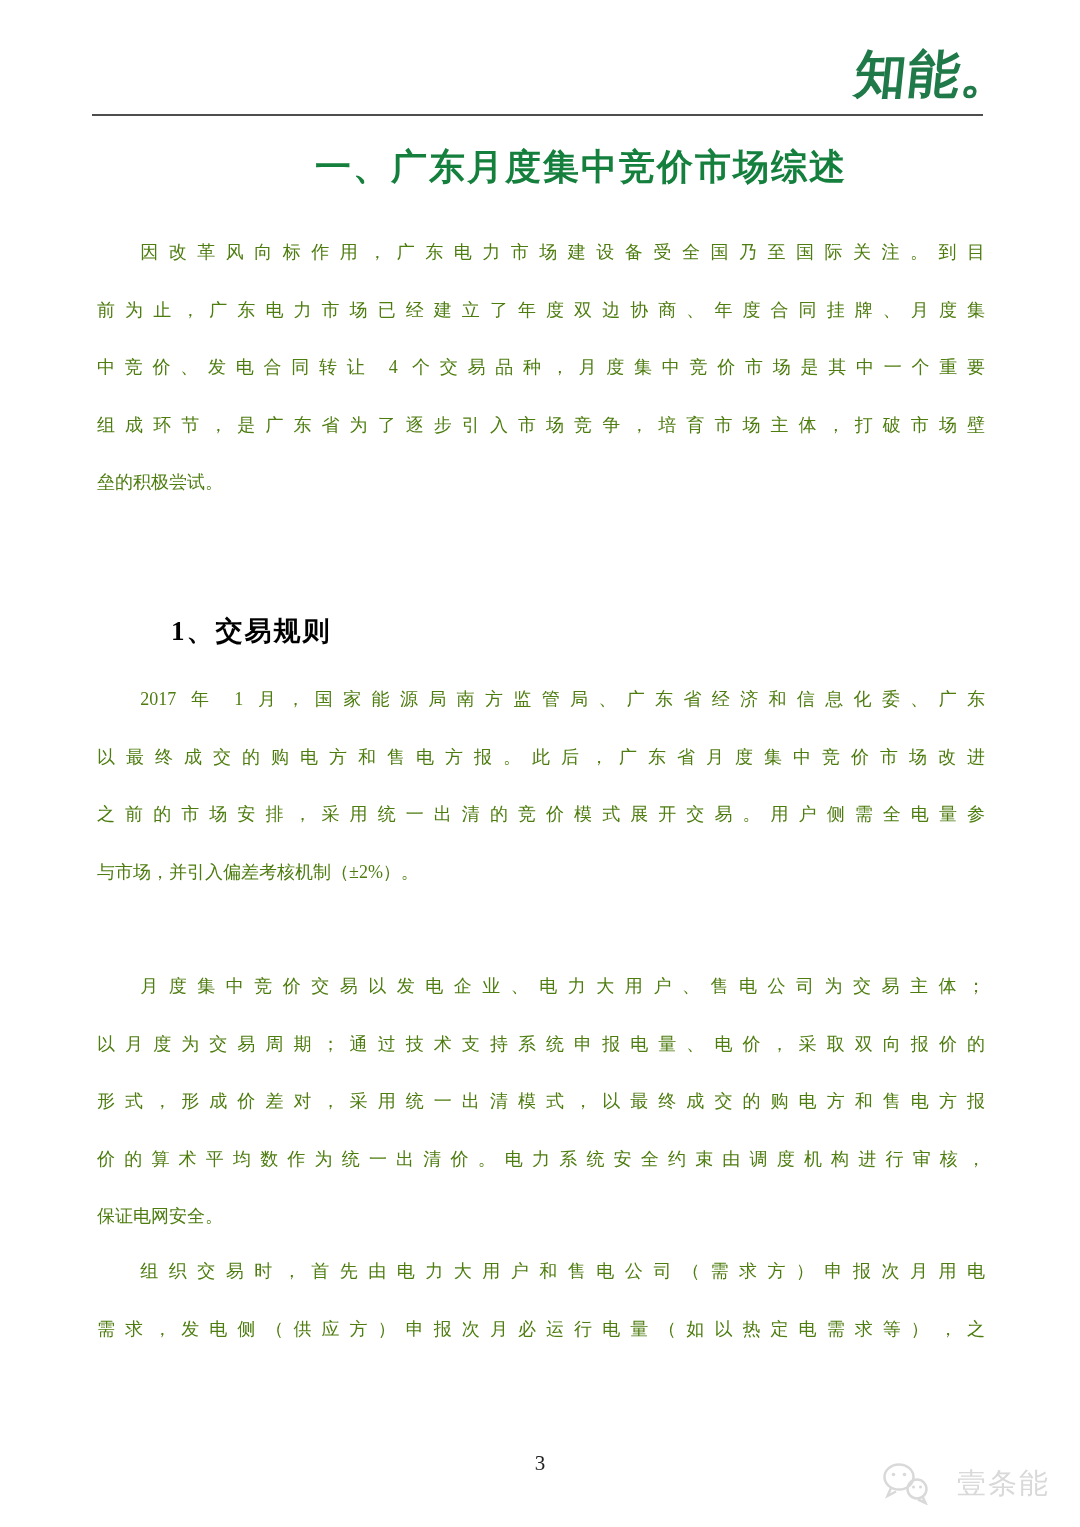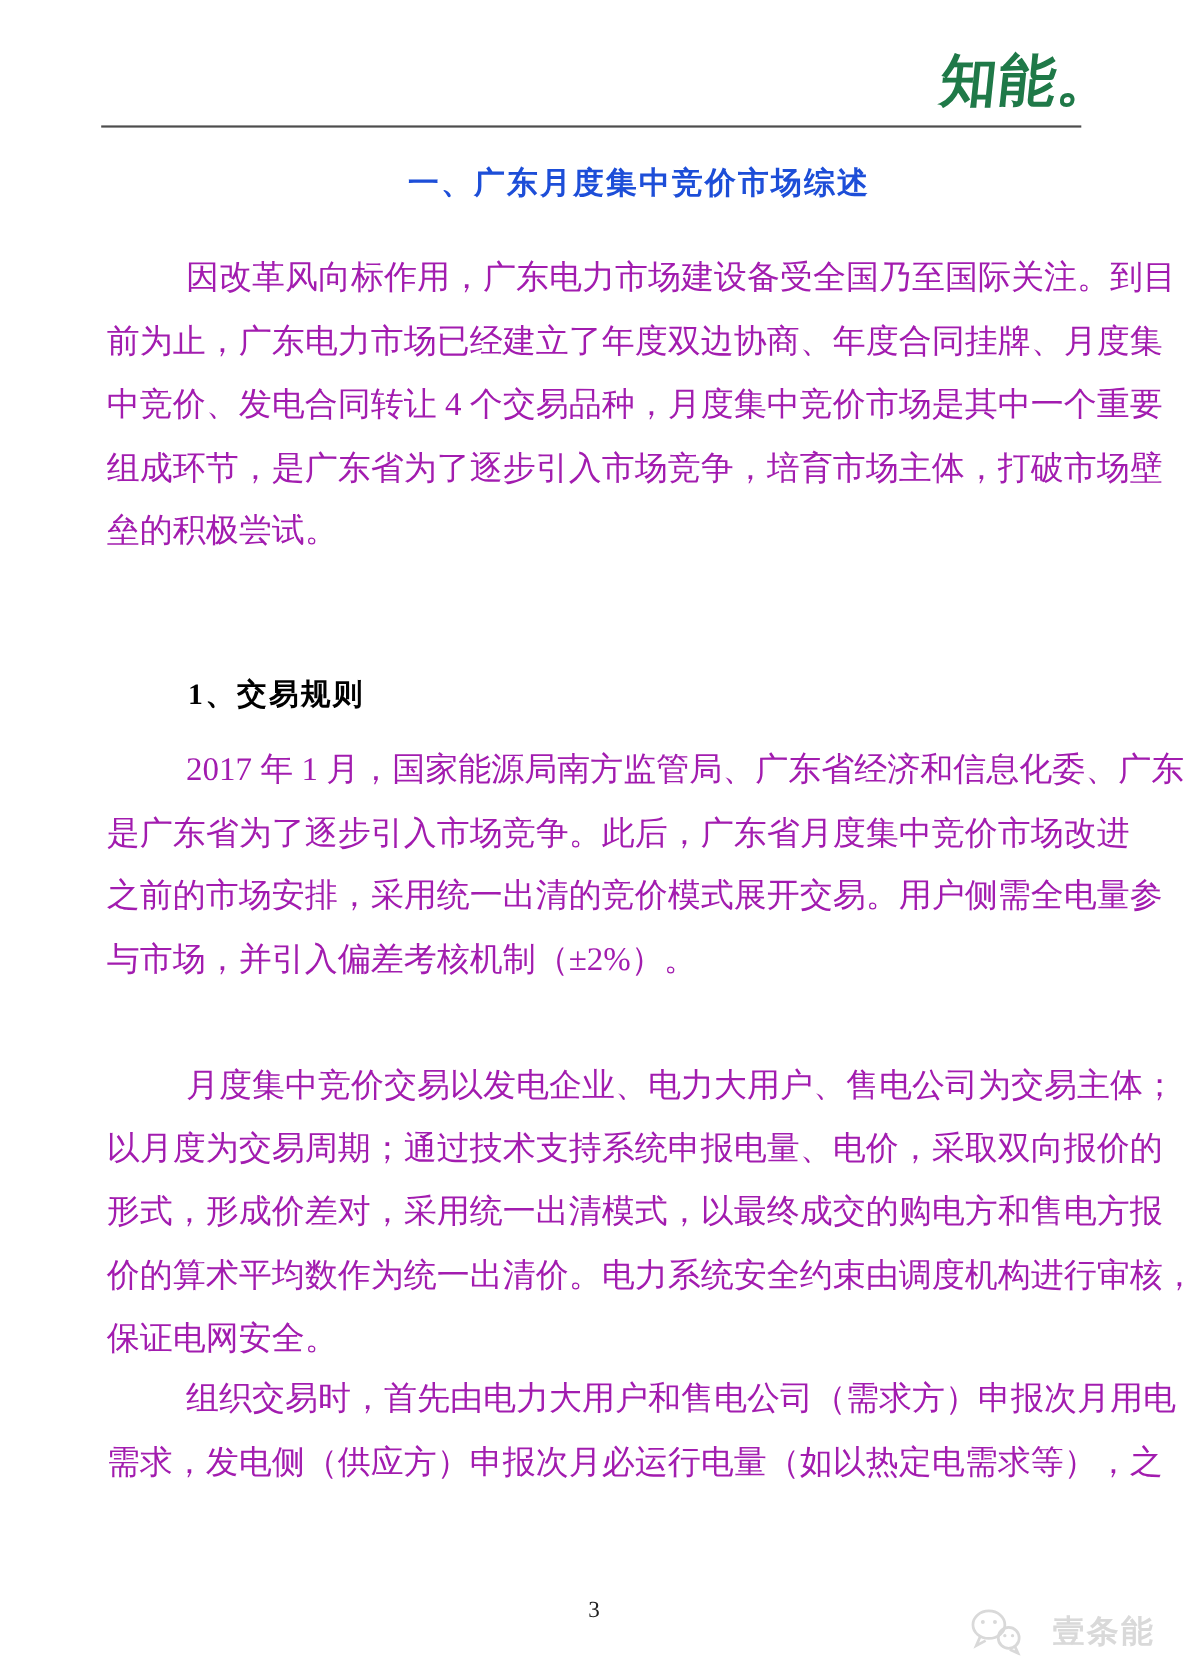--- a/index.html
+++ b/index.html
@@ -38,36 +38,36 @@
   }
   .doc-title {
     position: absolute;
     top: 136px;
     left: 97px;
     width: 888px;
     margin: 0;
     box-sizing: border-box;
     padding-left: 80px;
     text-align: center;
-    font-size: 28px;
+    font-size: 36px;
     line-height: 62px;
     font-weight: bold;
     letter-spacing: 2px;
-    color: #1d4ed8;
+    color: #15803d;
   }
   .para {
     position: absolute;
     left: 97px;
     width: 888px;
   }
   .line {
     height: 57.5px;
     line-height: 57.5px;
-    font-size: 30px;
-    color: #a21caf;
+    font-size: 18px;
+    color: #4d7c0f;
     text-align: justify;
     text-align-last: justify;
     text-justify: inter-character;
     white-space: nowrap;
   }
   .line.first { text-indent: 2.4em; }
   .line.last  { text-align-last: left; }
   .para-1 { top: 224px; }
   .para-2 { top: 671px; }
   .para-3 { top: 958px; }
@@ -95,21 +95,21 @@
   }
   .watermark {
     position: absolute;
     top: 1461px;
     right: 30px;
     display: flex;
     align-items: center;
     gap: 26px;
     color: #d9d9d9;
     font-family: "DejaVu Sans", sans-serif;
-    font-weight: bold;
+    font-weight: normal;
     font-size: 29px;
     line-height: 42px;
     letter-spacing: 2px;
   }
   .watermark svg { display: block; }
 </style>
 </head>
 <body>
 
 <div class="page">
@@ -125,21 +125,21 @@
     <div class="line">前为止，广东电力市场已经建立了年度双边协商、年度合同挂牌、月度集</div>
     <div class="line">中竞价、发电合同转让 4 个交易品种，月度集中竞价市场是其中一个重要</div>
     <div class="line">组成环节，是广东省为了逐步引入市场竞争，培育市场主体，打破市场壁</div>
     <div class="line last">垒的积极尝试。</div>
   </div>
 
   <h2 class="section-heading">1、交易规则</h2>
 
   <div class="para para-2">
     <div class="line first">2017 年 1 月，国家能源局南方监管局、广东省经济和信息化委、广东</div>
-    <div class="line">是广东省为了逐步引入市场竞争。此后，广东省月度集中竞价市场改进</div>
+    <div class="line">以最终成交的购电方和售电方报。此后，广东省月度集中竞价市场改进</div>
     <div class="line">之前的市场安排，采用统一出清的竞价模式展开交易。用户侧需全电量参</div>
     <div class="line last">与市场，并引入偏差考核机制（±2%）。</div>
   </div>
 
   <div class="para para-3">
     <div class="line first">月度集中竞价交易以发电企业、电力大用户、售电公司为交易主体；</div>
     <div class="line">以月度为交易周期；通过技术支持系统申报电量、电价，采取双向报价的</div>
     <div class="line">形式，形成价差对，采用统一出清模式，以最终成交的购电方和售电方报</div>
     <div class="line">价的算术平均数作为统一出清价。电力系统安全约束由调度机构进行审核，</div>
     <div class="line last">保证电网安全。</div>

